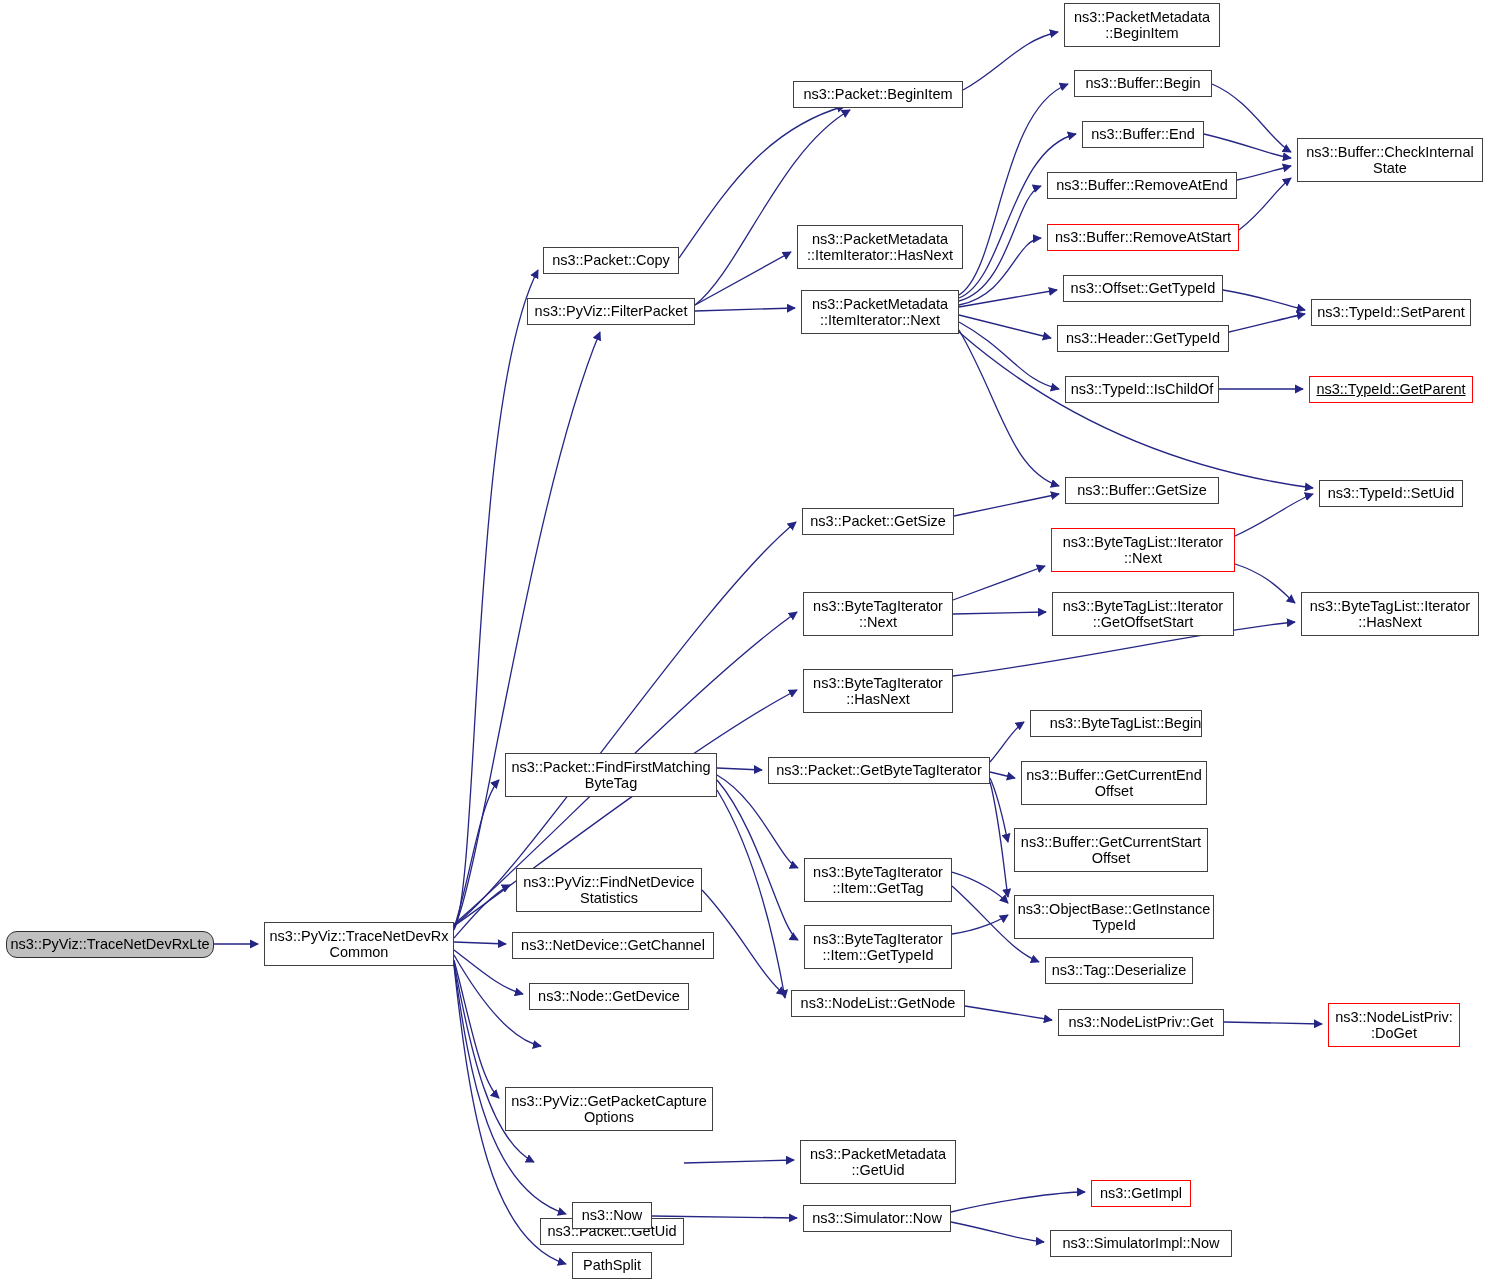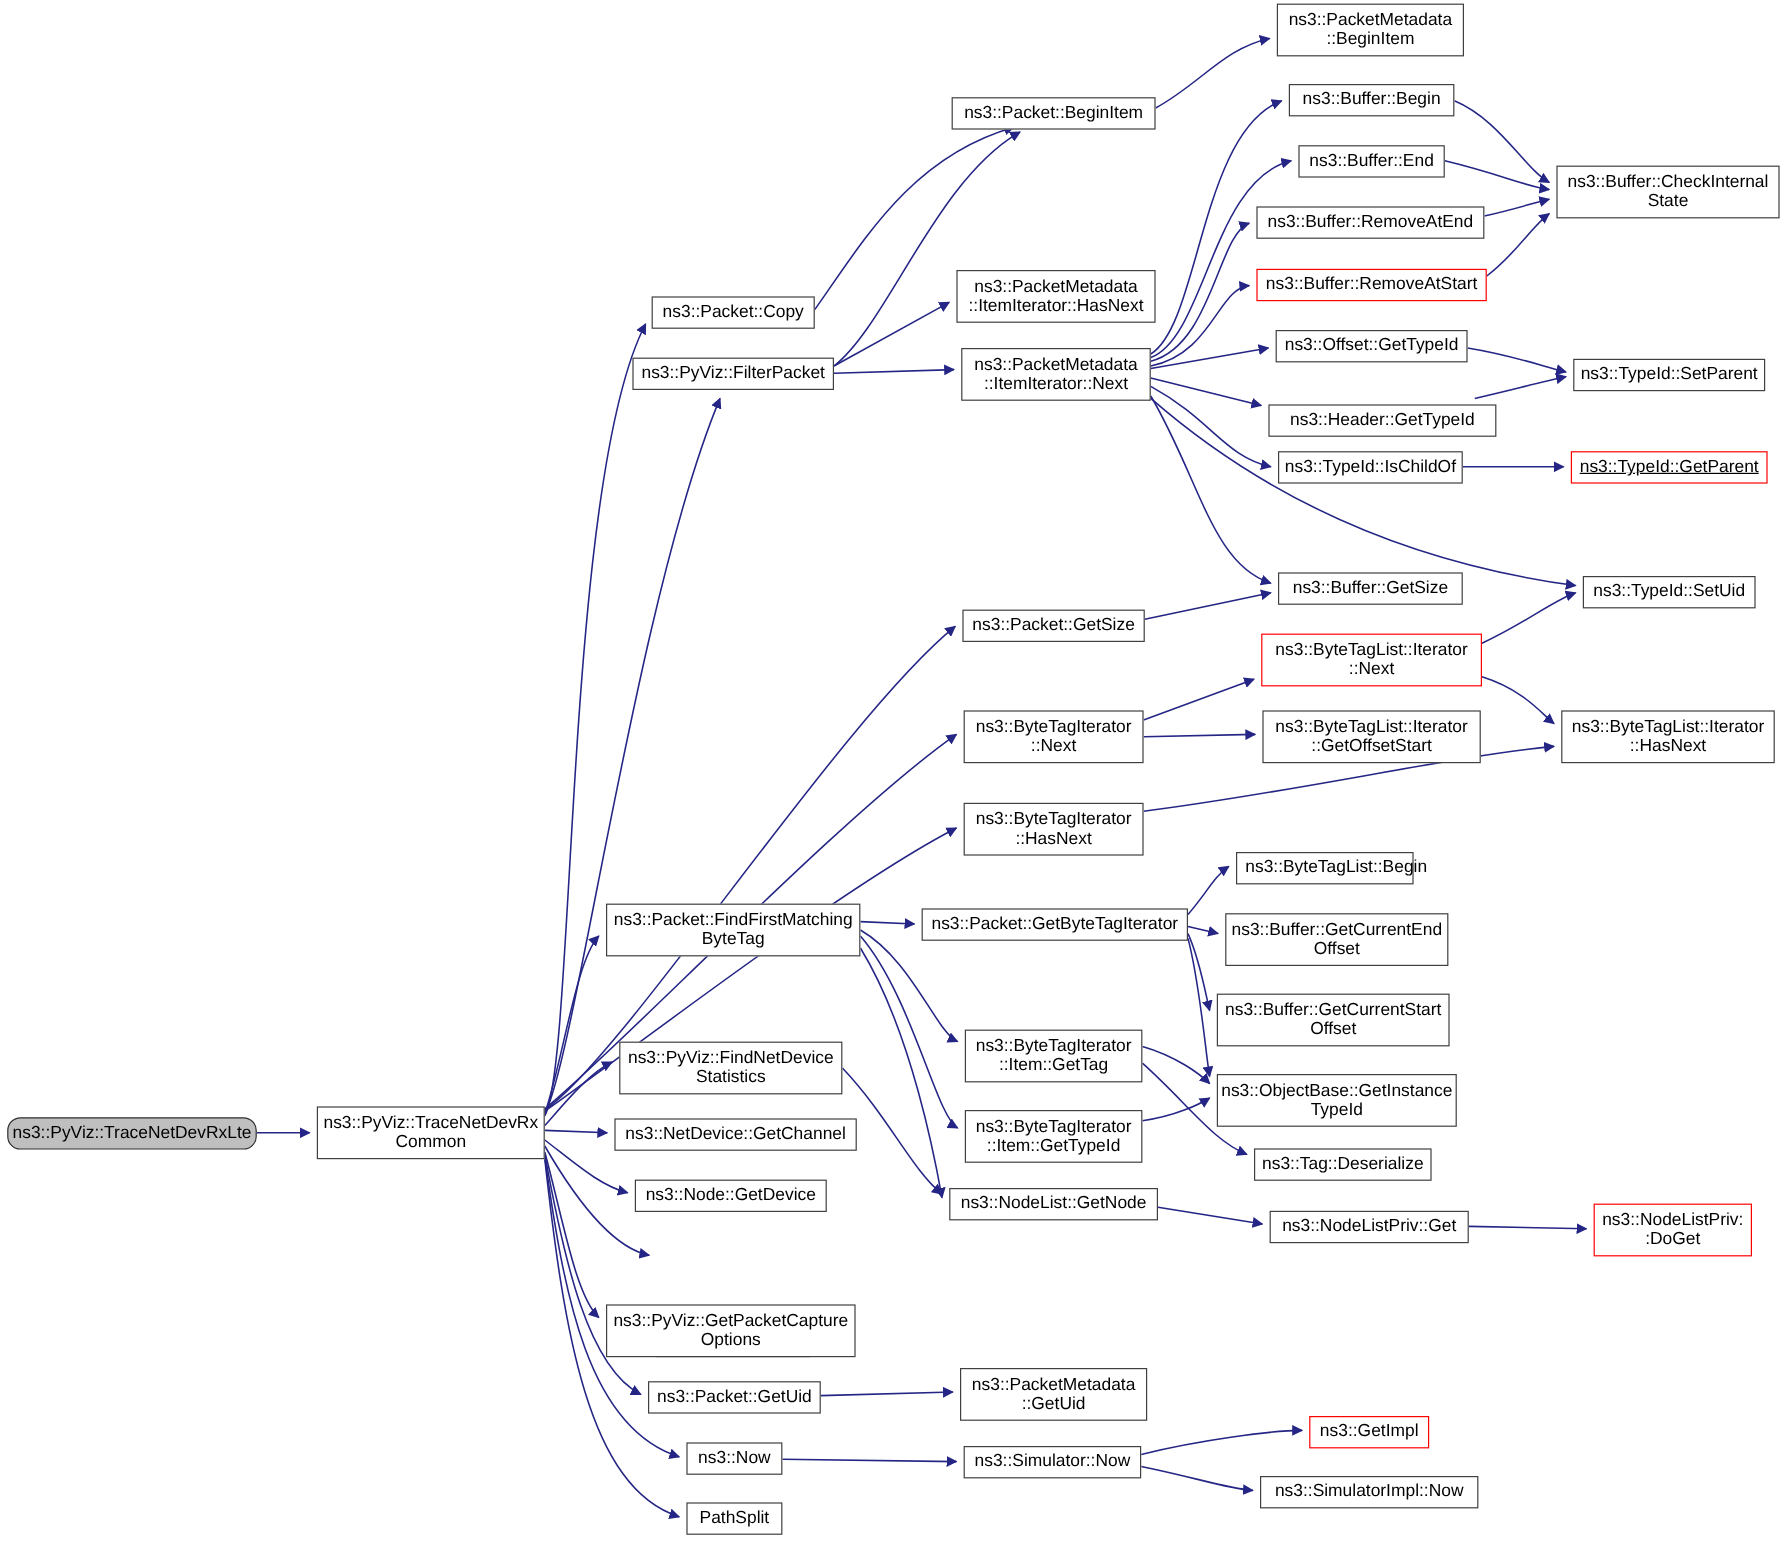--- a/index.html
+++ b/index.html
@@ -98,53 +98,53 @@
       <div class="node" style="left: 1082px; top: 121px; width: 122px; height: 27px;">ns3::Buffer::End</div>
       <div class="node" style="left: 1047px; top: 172px; width: 190px; height: 27px;">ns3::Buffer::RemoveAtEnd</div>
       <div class="node red" style="left: 1047px; top: 224px; width: 192px; height: 27px;">ns3::Buffer::RemoveAtStart</div>
       <div class="node" style="left: 1297px; top: 138px; width: 186px; height: 44px;">ns3::Buffer::CheckInternal
 State</div>
       <div class="node" style="left: 797px; top: 225px; width: 166px; height: 44px;">ns3::PacketMetadata
 ::ItemIterator::HasNext</div>
       <div class="node" style="left: 801px; top: 290px; width: 158px; height: 44px;">ns3::PacketMetadata
 ::ItemIterator::Next</div>
       <div class="node" style="left: 1063px; top: 275px; width: 160px; height: 27px;">ns3::Offset::GetTypeId</div>
-      <div class="node" style="left: 1057px; top: 325px; width: 190px; height: 27px; margin-top: 12px;">ns3::Header::GetTypeId</div>
+      <div class="node" style="left: 1057px; top: 325px; width: 172px; height: 27px;">ns3::Header::GetTypeId</div>
       <div class="node" style="left: 1065px; top: 376px; width: 154px; height: 27px;">ns3::TypeId::IsChildOf</div>
       <div class="node" style="left: 1311px; top: 299px; width: 160px; height: 27px;">ns3::TypeId::SetParent</div>
       <div class="node red" style="left: 1309px; top: 376px; width: 164px; height: 27px; text-decoration: underline;">ns3::TypeId::GetParent</div>
       <div class="node" style="left: 1065px; top: 477px; width: 154px; height: 27px;">ns3::Buffer::GetSize</div>
       <div class="node" style="left: 1319px; top: 480px; width: 144px; height: 27px;">ns3::TypeId::SetUid</div>
       <div class="node" style="left: 802px; top: 508px; width: 152px; height: 27px;">ns3::Packet::GetSize</div>
       <div class="node red" style="left: 1051px; top: 528px; width: 184px; height: 44px;">ns3::ByteTagList::Iterator
 ::Next</div>
       <div class="node" style="left: 803px; top: 592px; width: 150px; height: 44px;">ns3::ByteTagIterator
 ::Next</div>
       <div class="node" style="left: 1052px; top: 592px; width: 182px; height: 44px;">ns3::ByteTagList::Iterator
 ::GetOffsetStart</div>
       <div class="node" style="left: 1301px; top: 592px; width: 178px; height: 44px;">ns3::ByteTagList::Iterator
 ::HasNext</div>
       <div class="node" style="left: 803px; top: 669px; width: 150px; height: 44px;">ns3::ByteTagIterator
 ::HasNext</div>
       <div class="node" style="left: 505px; top: 753px; width: 212px; height: 44px;">ns3::Packet::FindFirstMatching
 ByteTag</div>
       <div class="node" style="left: 768px; top: 757px; width: 222px; height: 27px;">ns3::Packet::GetByteTagIterator</div>
-      <div class="node" style="left: 1030px; top: 710px; width: 148px; height: 27px; padding-left: 23px;">ns3::ByteTagList::Begin</div>
+      <div class="node" style="left: 1030px; top: 710px; width: 172px; height: 27px; padding-left: 23px;">ns3::ByteTagList::Begin</div>
       <div class="node" style="left: 1021px; top: 761px; width: 186px; height: 44px;">ns3::Buffer::GetCurrentEnd
 Offset</div>
       <div class="node" style="left: 1014px; top: 828px; width: 194px; height: 44px;">ns3::Buffer::GetCurrentStart
 Offset</div>
       <div class="node" style="left: 516px; top: 868px; width: 186px; height: 44px;">ns3::PyViz::FindNetDevice
 Statistics</div>
       <div class="node" style="left: 512px; top: 932px; width: 202px; height: 27px;">ns3::NetDevice::GetChannel</div>
       <div class="node" style="left: 529px; top: 983px; width: 160px; height: 27px;">ns3::Node::GetDevice</div>
       <div class="node" style="left: 547px; top: 1094px; width: 128px; height: 37px;">ns3::Node::GetId</div>
       <div class="node" style="left: 505px; top: 1087px; width: 208px; height: 44px;">ns3::PyViz::GetPacketCapture
 Options</div>
-      <div class="node" style="left: 540px; top: 1151px; width: 144px; height: 27px;">ns3::Packet::GetUid</div>
+      <div class="node" style="left: 540px; top: 1218px; width: 144px; height: 27px;">ns3::Packet::GetUid</div>
       <div class="node" style="left: 572px; top: 1202px; width: 80px; height: 27px;">ns3::Now</div>
       <div class="node" style="left: 572px; top: 1252px; width: 80px; height: 27px;">PathSplit</div>
       <div class="node" style="left: 804px; top: 858px; width: 148px; height: 44px;">ns3::ByteTagIterator
 ::Item::GetTag</div>
       <div class="node" style="left: 804px; top: 925px; width: 148px; height: 44px;">ns3::ByteTagIterator
 ::Item::GetTypeId</div>
       <div class="node" style="left: 791px; top: 990px; width: 174px; height: 27px;">ns3::NodeList::GetNode</div>
       <div class="node" style="left: 1014px; top: 895px; width: 200px; height: 44px;">ns3::ObjectBase::GetInstance
 TypeId</div>
       <div class="node" style="left: 1045px; top: 957px; width: 148px; height: 27px;">ns3::Tag::Deserialize</div>

